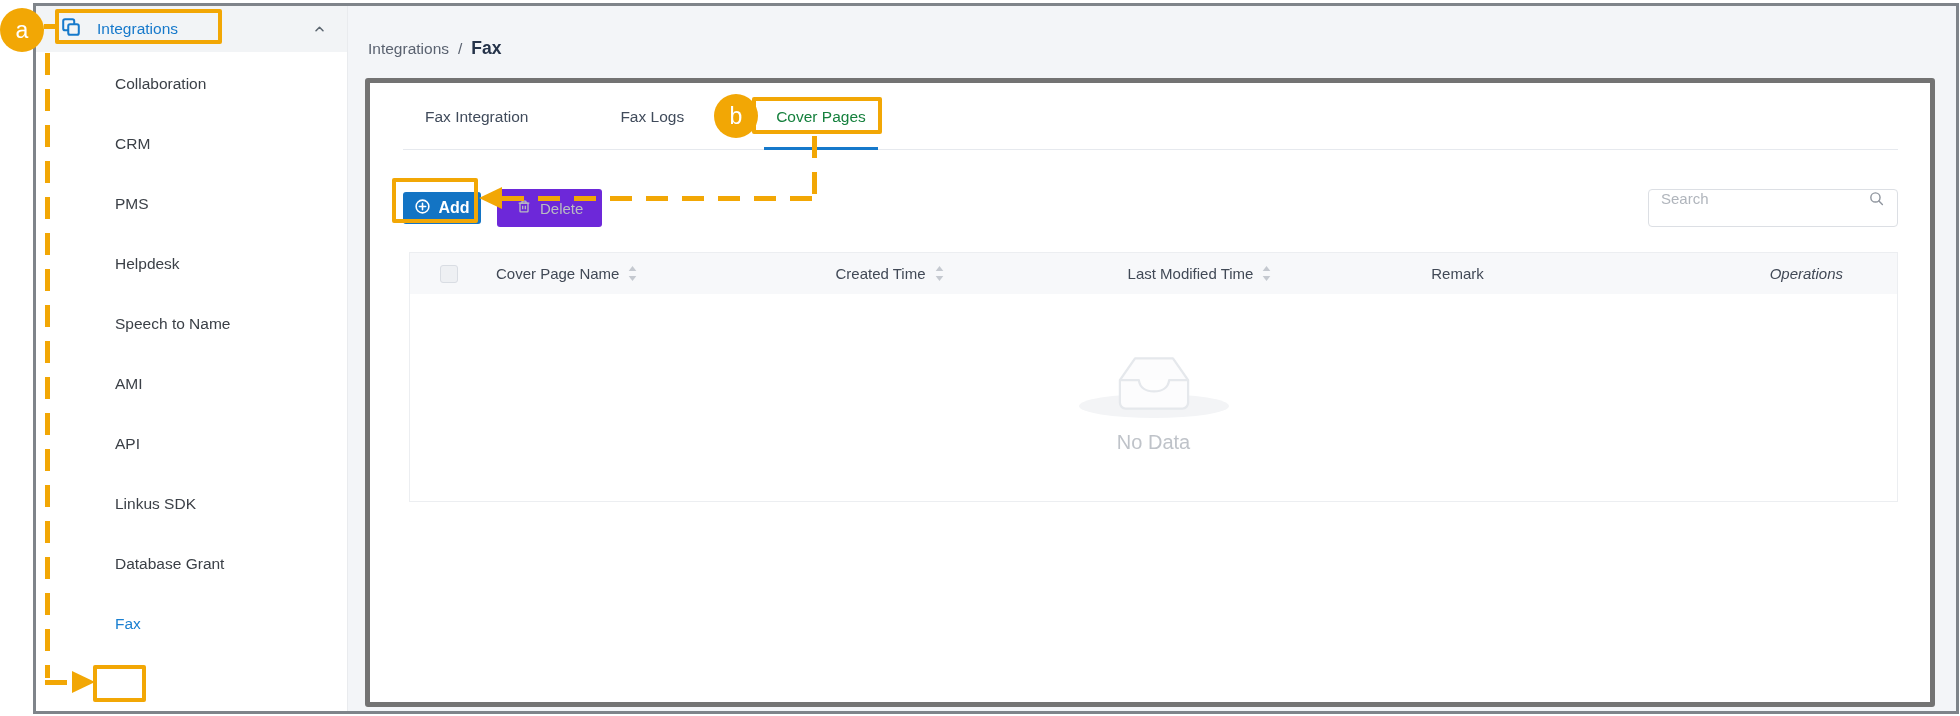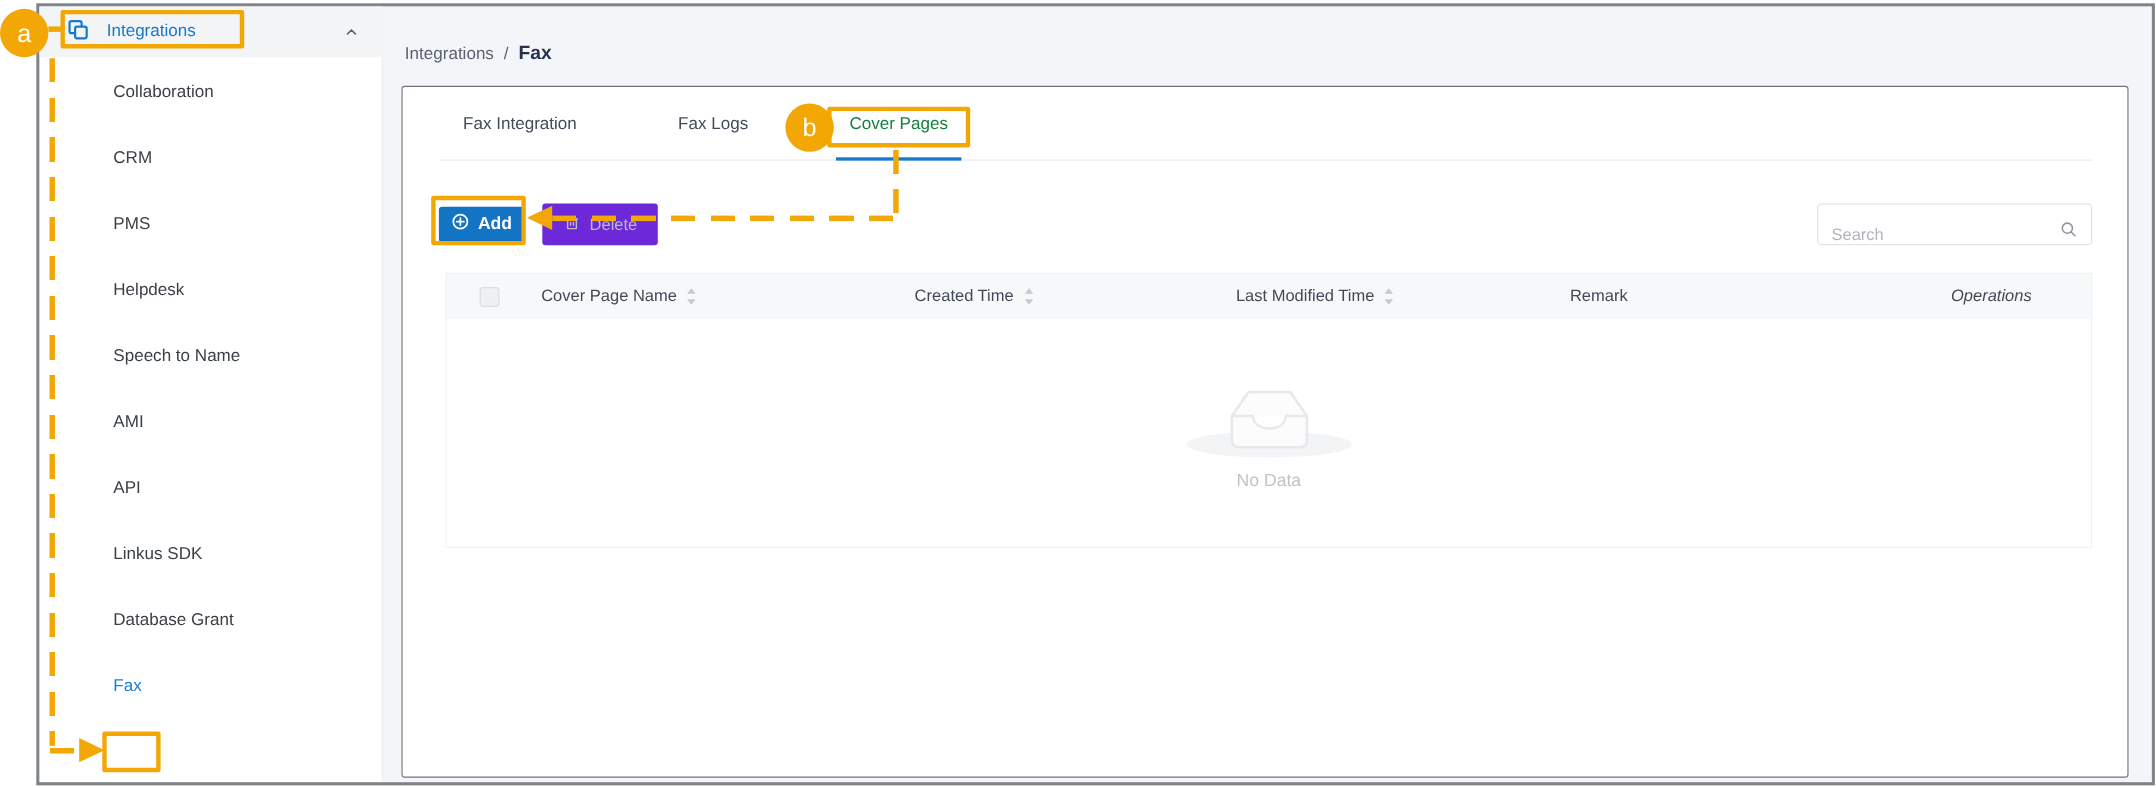--- a/index.html
+++ b/index.html
@@ -11,50 +11,50 @@
   .window { position:absolute; left:33px; top:3px; right:1px; bottom:2px;
     border:3px solid #7f848a; background:#fff; }
 
   
   .sidebar { position:absolute; left:0; top:0; width:312px; height:100%;
     background:#fff; border-right:1px solid #e9ebee; }
   .side-group { height:46px; background:#f2f4f6; display:flex; align-items:center;
     padding-left:24px; position:relative; cursor:pointer; }
   .side-group .glabel { margin-left:15px; color:#1679cb; font-size:15.5px; }
   .side-group .chev { position:absolute; right:20px; top:16px; }
-  .side-items { position:absolute; top:48px; left:0; right:0; }
+  .side-items { position:absolute; top:48px; left:12px; right:0; }
   .side-item { height:60px; display:flex; align-items:center; padding-left:67px;
     font-size:15.5px; color:#3b4047; cursor:pointer; }
   .side-item.active span { color:#1b80d1; }
 
   
   .main { position:absolute; left:312px; top:0; right:0; bottom:0; background:#f3f5f8; }
   .breadcrumb { position:absolute; left:20px; top:32px; font-size:15.5px; color:#5a6270;
     display:flex; align-items:baseline; gap:9px; }
   .breadcrumb .cur { font-size:17.5px; font-weight:700; color:#25334a; }
   .card { position:absolute; left:17px; right:21px; top:72px; bottom:4px;
-    background:#fff; border:1px solid #737373; border-radius:3px; }
+    background:#fff; border:5px solid #737373; border-radius:3px; }
 
   
   .tabbar { height:67px; margin:0 32px 0 33px; border-bottom:1px solid #e6e9ee;
     display:flex; align-items:stretch; padding-left:10px; gap:68px; }
   .tab { display:flex; align-items:center; padding:3px 12px 0 12px; font-size:15.5px;
     color:#404b5b; border-bottom:3px solid transparent; margin-bottom:-1px; cursor:pointer; }
   .tab.active { color:#15803d; border-bottom-color:#1679cb; }
 
   
   .toolbar { display:flex; align-items:center; margin:39px 32px 0 33px; height:38px; }
   .btn-add { display:inline-flex; align-items:center; justify-content:center; gap:7px;
     width:78px; height:32px; background:#1374c4; color:#fff; border:none; border-radius:3px;
     font-size:16px; font-weight:700; cursor:pointer; }
   .btn-del { display:inline-flex; align-items:center; justify-content:center; gap:8px;
     margin-left:16px; height:38px; padding:0 19px; background:#6d28d9; color:#b9bcc1;
     border:none; border-radius:3px; font-size:15px; cursor:not-allowed; }
   .search { margin-left:auto; width:250px; height:38px; border:1px solid #dcdfe4;
-    border-radius:4px; background:#fff; display:flex; align-items:flex-end; padding:0 12px; }
+    border-radius:4px; background:#fff; display:flex; align-items:flex-start; padding:0 12px; }
   .search input { flex:1; border:none; outline:none; font-size:15px; color:#333;
     font-family:inherit; background:transparent; }
   .search input::placeholder { color:#b0b5bc; }
 
   
   .table { margin:25px 32px 0 39px; border:1px solid #eceef1; }
   .thead { display:grid; grid-template-columns:78px 222px 360px 260px 255px 1fr;
     height:41px; background:#f7f8fa; align-items:center; font-size:15px; color:#414956; }
   .th { display:flex; align-items:center; }
   .th.c-check { justify-content:center; }
@@ -65,21 +65,21 @@
   .checkbox { width:18px; height:18px; background:#eef0f3; border:1px solid #d9dde3;
     border-radius:3px; cursor:pointer; }
   .tbody { height:207px; background:#fff; position:relative; }
   .empty { position:absolute; left:0; right:0; top:0; bottom:0; display:flex;
     flex-direction:column; align-items:center; justify-content:center; }
   .tray-wrap { position:relative; width:150px; height:76px; display:flex;
     align-items:flex-end; justify-content:center; }
   .tray-shadow { position:absolute; bottom:0; left:0; width:150px; height:24px;
     border-radius:50%; background:#f3f4f6; }
   .tray-wrap svg { position:relative; }
-  .empty-text { margin-top:13px; font-size:16px; color:#bfc3c9;text-align:right; }
+  .empty-text { margin-top:13px; font-size:20px; color:#bfc3c9;text-align:right; }
 
   
   .ann { position:absolute; z-index:10; pointer-events:none; }
   .circ { width:44px; height:44px; border-radius:50%; background:#f2a705; color:#fff;
     display:flex; align-items:center; justify-content:center; font-size:23px; }
   .hl { border:4px solid #f2a705; border-radius:2px; background:transparent; }
   .dash-h { height:5px; background:repeating-linear-gradient(90deg,#f2a705 0 22px,transparent 22px 36px); }
   .dash-v { width:5px; background:repeating-linear-gradient(180deg,#f2a705 0 22px,transparent 22px 36px); }
   .solid-h { height:5px; background:#f2a705; }
   .arrow-r { width:0; height:0; border-top:11px solid transparent;

